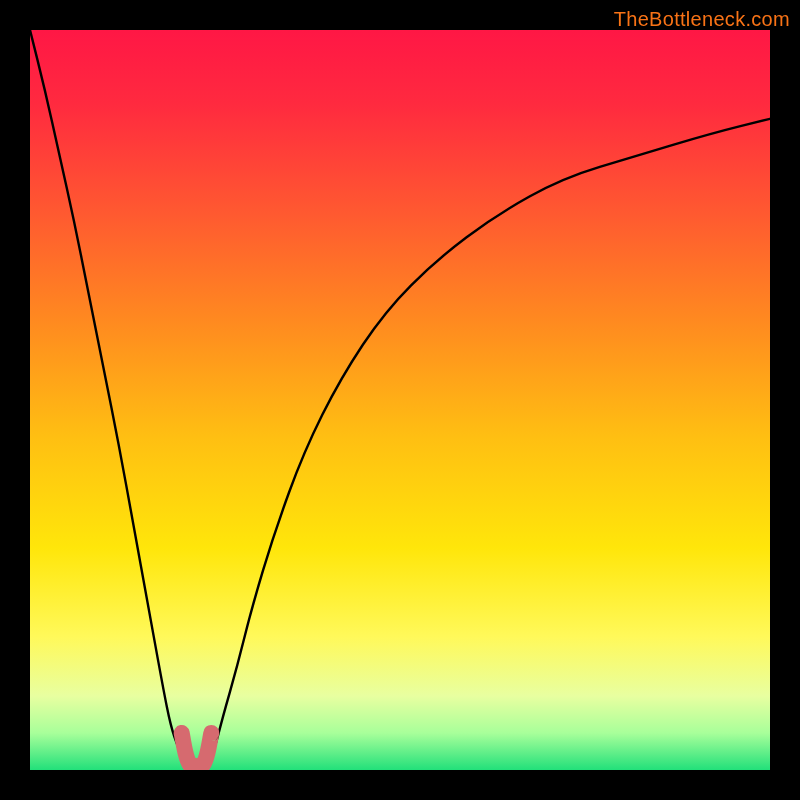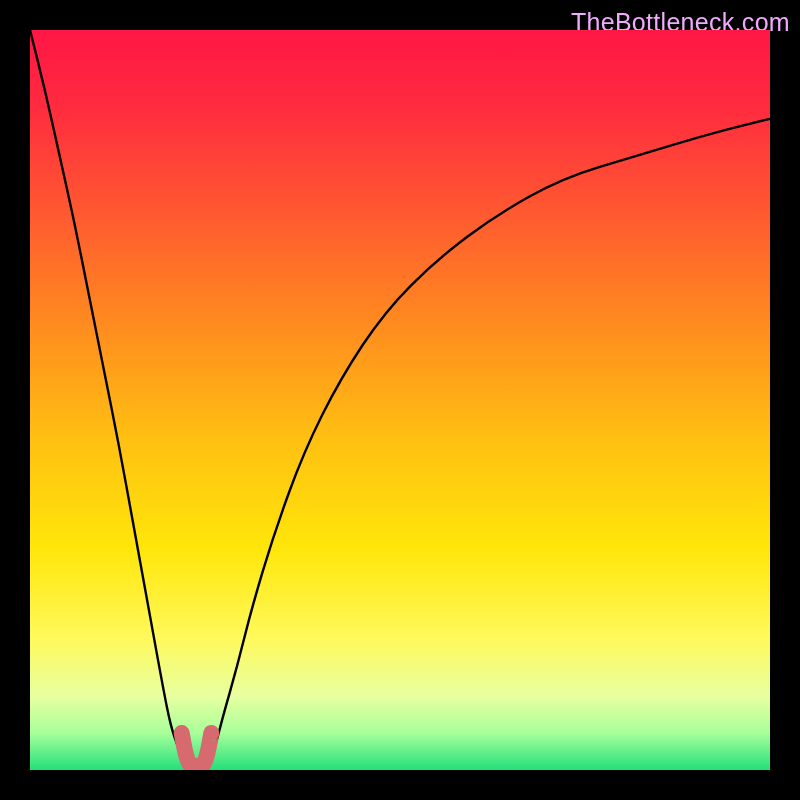--- a/index.html
+++ b/index.html
@@ -22,22 +22,22 @@
     left: 30px;
     top: 30px;
     width: 740px;
     height: 740px;
     overflow: hidden;
   }
   .watermark {
     position: absolute;
     top: 8px;
     right: 10px;
-    color: #f0abfc;
-    font-size: 25px;
+    color: #f97316;
+    font-size: 20px;
     letter-spacing: 0.3px;
   }
   svg {
     position: absolute;
     left: 0; top: 0;
     width: 740px;
     height: 740px;
   }
   .curve {
     fill: none;

